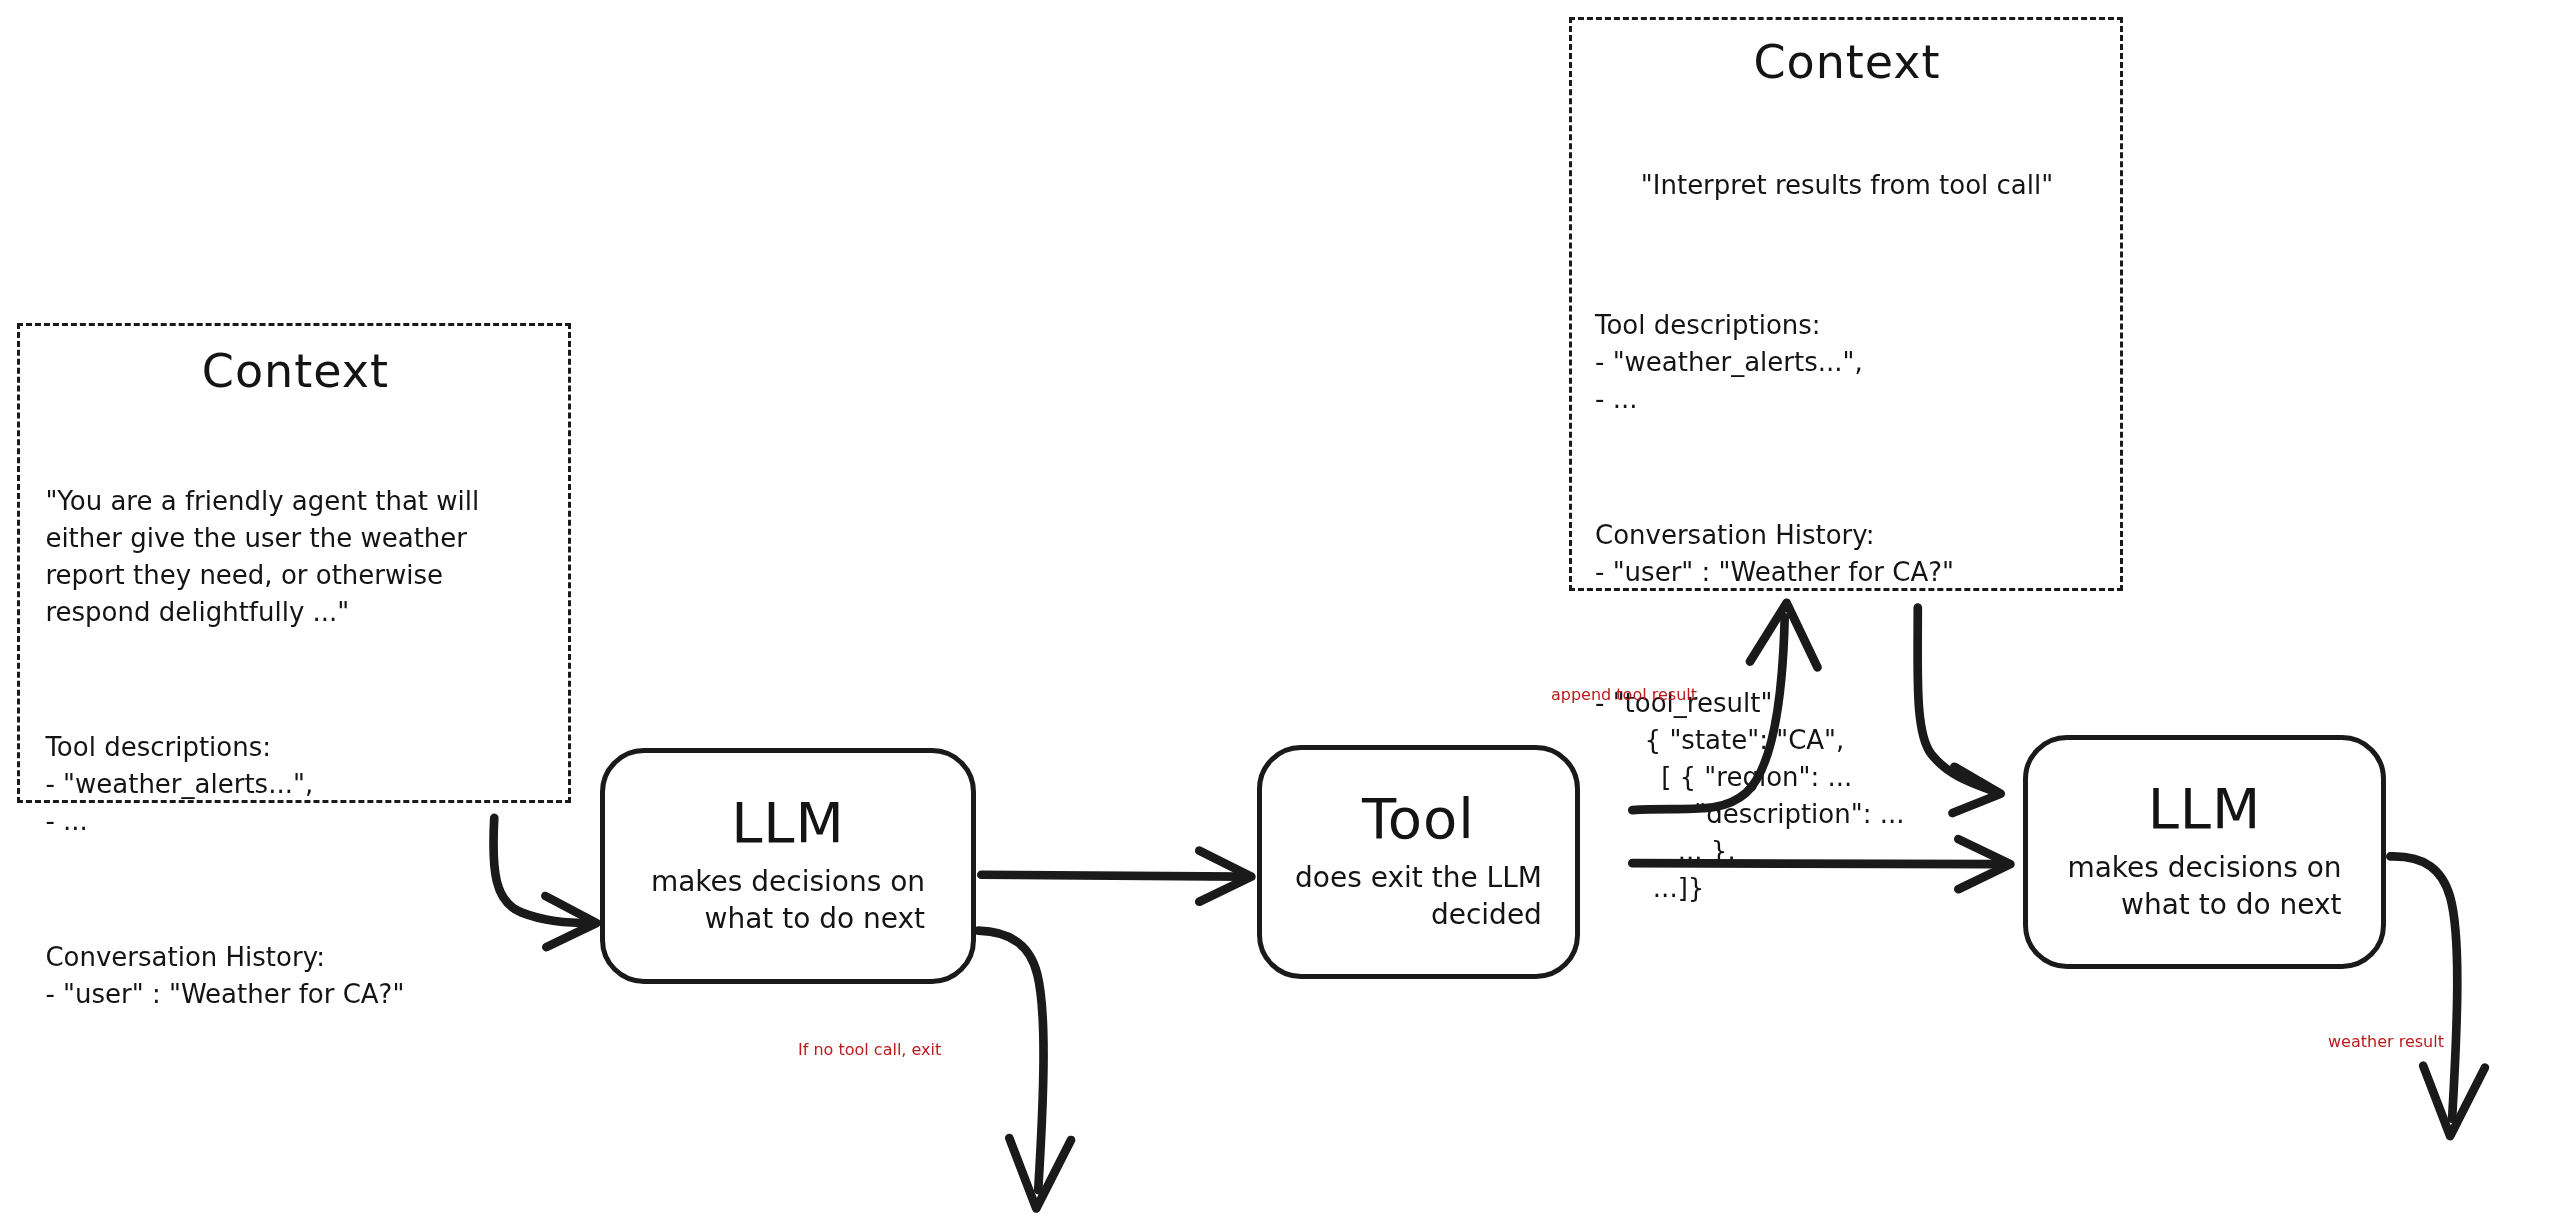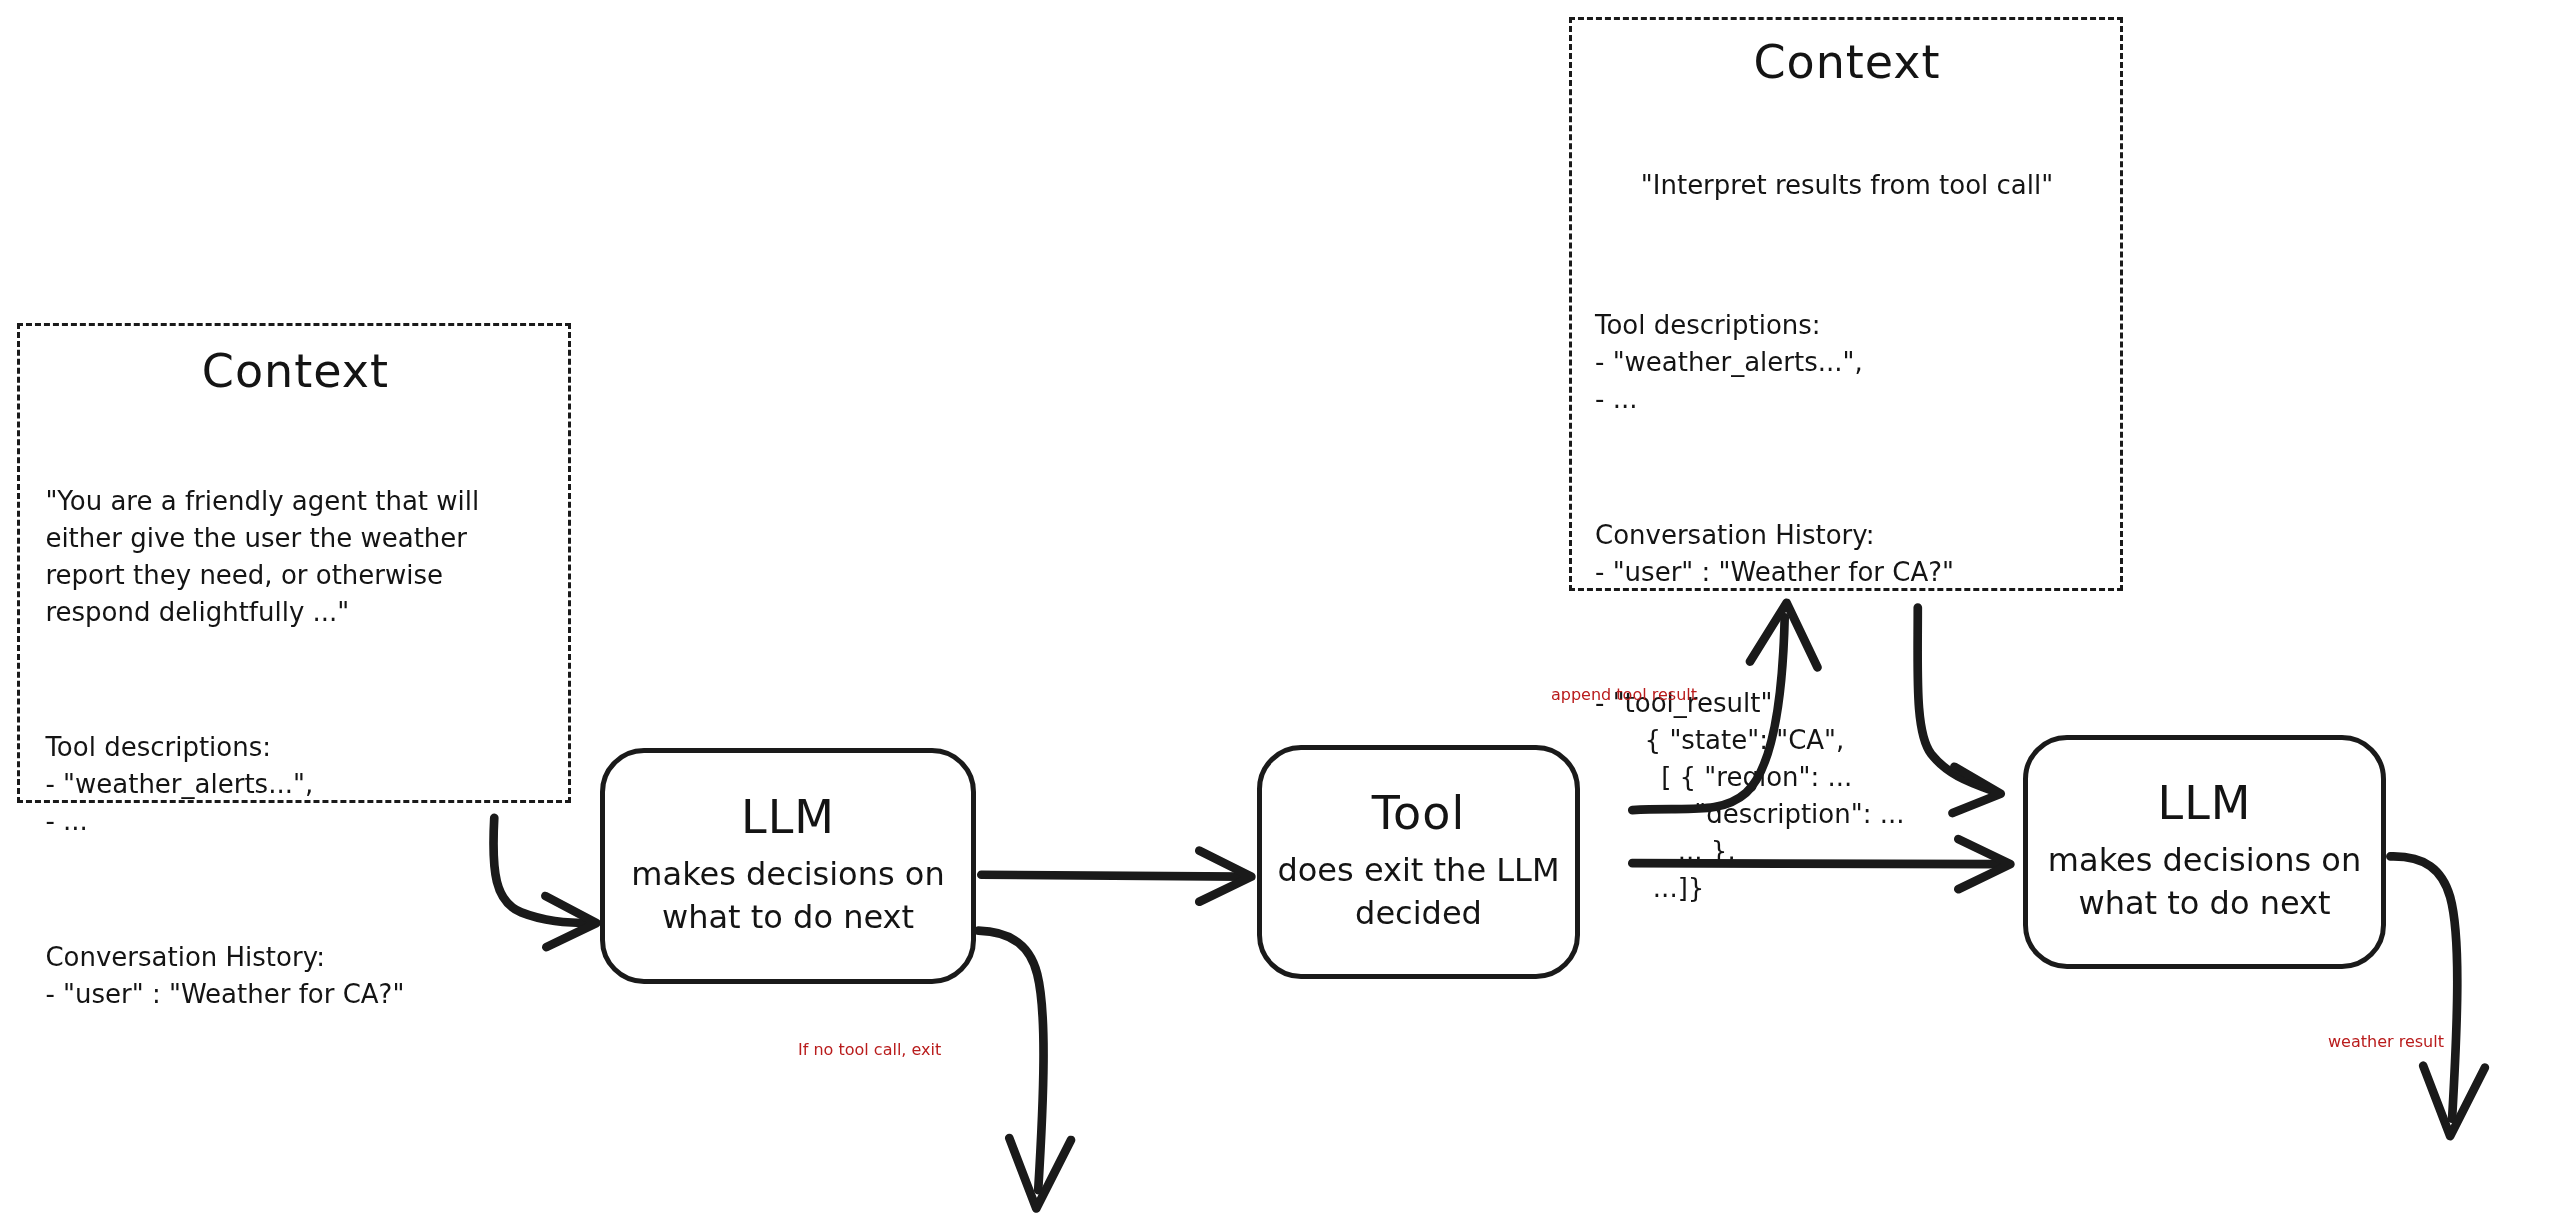--- a/index.html
+++ b/index.html
@@ -14,22 +14,22 @@
   .ctx-title{text-align:center;font-size:46px;line-height:1.05;
              font-weight:400;letter-spacing:1px;margin:7.7px 0 13.5px 0;}
   .ctx-body{font-size:26px;line-height:1.42;white-space:pre-wrap;}
   .ctx-body .blk{margin-bottom:25px;}
   .ctx-body .blk:last-child{margin-bottom:0;}
 
   .node{position:absolute;box-sizing:border-box;background:#fff;
         border:5.8px solid #1a1a1a;border-radius:44px;
         display:flex;flex-direction:column;align-items:center;
         justify-content:center;}
-  .node-title{font-size:46px;line-height:1;letter-spacing:1px;margin-bottom:13px;}
-  .node-sub{font-size:32px;line-height:1.32;text-align:center;white-space:pre-line;}
+  .node-title{font-size:56px;line-height:1;letter-spacing:1px;margin-bottom:13px;}
+  .node-sub{font-size:28px;line-height:1.32;text-align:right;white-space:pre-line;}
 
   .edge-label{position:absolute;font-size:16px;line-height:1.2;
               white-space:nowrap;color:#b91c1c;}
 </style>
 </head>
 <body>
 
 <div id="stage">
 
   <div class="ctx-box" style="left:17.4px;top:323px;width:554px;height:480px;padding:13.5px 23px 13.5px 25px;">

